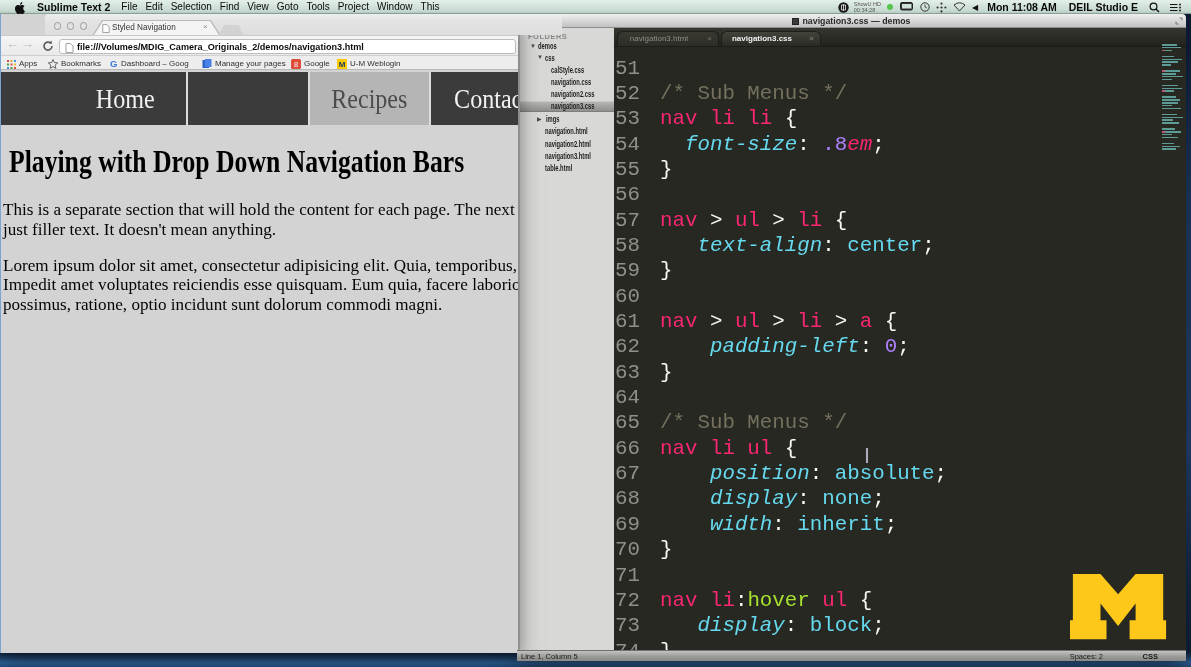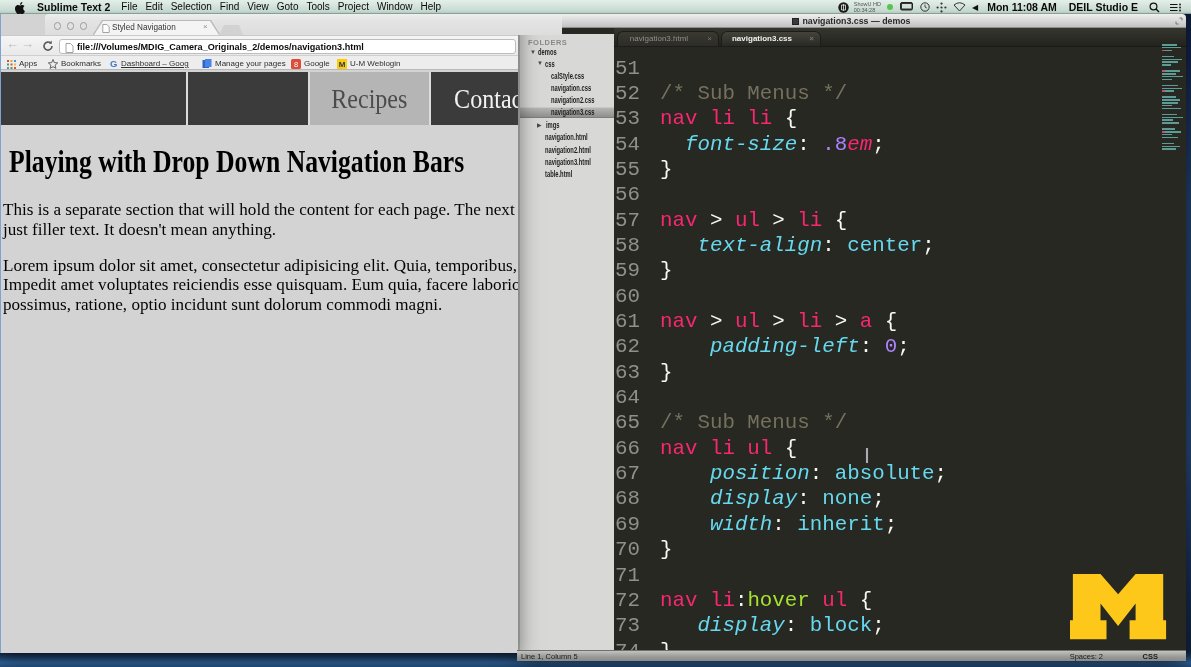--- a/index.html
+++ b/index.html
@@ -23,21 +23,21 @@
   #sub .titlebar { position:absolute; left:0; top:0; width:100%; height:14px;
     background:linear-gradient(180deg,#efefef 0%, #d6d6d6 55%, #c2c2c2 100%);
     border-radius:4px 4px 0 0; border-bottom:1px solid #8e8e8e; }
   #sub .title { position:absolute; left:0; right:0; top:2px; text-align:center; font-size:8.8px; color:#2a2a2a; font-weight:bold; }
   .tl { position:absolute; top:4px; width:6.5px; height:6.5px; border-radius:50%; }
   .tl.r { left:8px;  background:radial-gradient(circle at 35% 30%, #ff9a8a, #ec5a4f 70%); border:0.5px solid #b93d32;}
   .tl.y { left:21px; background:radial-gradient(circle at 35% 30%, #ffe9a8, #f5bf4f 70%); border:0.5px solid #b8903a;}
   .tl.g { left:34px; background:radial-gradient(circle at 35% 30%, #b8f0a8, #62c454 70%); border:0.5px solid #4f9340;}
 
   
-  #side { position:absolute; left:0; top:20px; width:97px; height:622px;
+  #side { position:absolute; left:0; top:14px; width:97px; height:622px;
     background:#d8d8d6; border-left:3px solid #b9b9b7; overflow:hidden;text-align:right; }
   #side .hdr { position:absolute; left:8px; top:4px; font-size:7.5px; color:#8a8a88; letter-spacing:.5px; font-weight:bold;}
   .srow { position:absolute; font-size:8.5px; color:#1d1d1d; font-weight:bold; white-space:nowrap; transform:scaleX(0.68); transform-origin:left top; }
   .tri { position:absolute; font-size:6px; color:#4a4a4a; }
   #selrow { position:absolute; left:0; top:72.5px; width:97px; height:11px;
     background:linear-gradient(180deg,#b5b5b3,#8f8f8d); border-top:1px solid #c8c8c6; border-bottom:1px solid #7e7e7c;}
 
   
   #ed { position:absolute; left:97px; top:14px; right:0; height:622px; background:#272822; overflow:hidden; }
   #tabbar { position:absolute; left:0; top:0; width:100%; height:19px;
@@ -119,21 +119,21 @@
     <span class="mitem app">Sublime Text 2</span>
     <span class="mitem">File</span>
       <span class="mitem">Edit</span>
       <span class="mitem">Selection</span>
     <span class="mitem">Find</span>
       <span class="mitem">View</span>
       <span class="mitem">Goto</span>
     <span class="mitem">Tools</span>
       <span class="mitem">Project</span>
       <span class="mitem">Window</span>
-    <span class="mitem">Help</span>
+    <span class="mitem">This</span>
   </div>
   <div class="right" id="mright">
  <svg width="11" height="11" viewBox="0 0 11 11" style="margin:0 2px;">
         <circle cx="5.5" cy="5.5" r="5.2" fill="#1a1a1a"></circle>
         <path d="M3.5 3 h4 v5 h-4 z M5.5 2.2 v6.6" stroke="#eee" stroke-width="0.8" fill="none"></path>
       </svg>
  <span style="font-size:5.5px; color:#555; line-height:6px; margin:0 3px; display:inline-block;">ShowU HD<br>00:34:28</span>
  <span style="width:6px; height:6px; border-radius:50%; background:#57c44f; margin:0 3px; display:inline-block;"></span>
  <svg width="13" height="10" viewBox="0 0 13 10" style="margin:0 4px;">
         <rect x="0.5" y="0.5" width="12" height="7.5" rx="1.5" fill="#333" stroke="#222"></rect>
@@ -299,39 +299,42 @@
           <rect x="3.5" y="7" width="2" height="2" fill="#50a050"></rect>
           <rect x="7" y="7" width="2" height="2" fill="#d95040"></rect>
         </g>
       </svg>
  <span class="bi" style="left:18px;">Apps</span>
  <svg class="bi" style="left:47px; top:3px;" width="10" height="10" viewBox="0 0 10 10">
         <path d="M5 0.5 L6.3 3.6 L9.7 3.9 L7.1 6.1 L7.9 9.4 L5 7.6 L2.1 9.4 L2.9 6.1 L0.3 3.9 L3.7 3.6 Z" fill="none" stroke="#555" stroke-width="0.9"></path>
       </svg>
  <span class="bi" style="left:60px;">Bookmarks</span>
  <span class="bi" style="left:109px; color:#3e77d4; font-weight:bold; font-size:9.5px; top:2px;">G</span>
- <span class="bi" style="left:120px;text-decoration:underline;">Dashboard – Goog</span>
+ <span class="bi" style="left:120px;">Dashboard – Goog</span>
  <svg class="bi" style="left:201px; top:3px;" width="10" height="10" viewBox="0 0 10 10">
         <rect x="0.5" y="1" width="6.5" height="8" fill="#2e63c8"></rect>
         <rect x="3" y="0" width="6.5" height="8" fill="#4a82e8"></rect>
       </svg>
  <span class="bi" style="left:214px;">Manage your pages</span>
  <svg class="bi" style="left:290px; top:3px;" width="10" height="10" viewBox="0 0 10 10">
         <rect x="0" y="0" width="10" height="10" rx="1.5" fill="#dd4b39"></rect>
         <text x="5" y="7.8" font-size="7.5" fill="#fff" text-anchor="middle" font-family="Liberation Sans">8</text>
       </svg>
  <span class="bi" style="left:303px;">Google</span>
  <svg class="bi" style="left:336px; top:3px;" width="10" height="10" viewBox="0 0 10 10">
         <rect x="0" y="0" width="10" height="10" fill="#ffcb05"></rect>
         <text x="5" y="8" font-size="8" fill="#15365f" text-anchor="middle" font-weight="bold" font-family="Liberation Sans">M</text>
       </svg>
  <span class="bi" style="left:349px;">U-M Weblogin</span>
 </div>
   <div id="page">
     <div id="pnav">
+      <div class="ncell" style="left:64px;">
+          <span>Home</span>
+        </div>
       <div style="position:absolute; left:185px; top:0; width:2px; height:53px; background:#dcdcdc;"></div>
       <div style="position:absolute; left:307px; top:0; width:2px; height:53px; background:#dcdcdc;"></div>
       <div class="ncell sel" style="left:309px; width:119px;">
           <span>Recipes</span>
         </div>
       <div style="position:absolute; left:428px; top:0; width:2px; height:53px; background:#dcdcdc;"></div>
       <div class="ncell" style="left:430px;">
           <span>Contact</span>
         </div>
     </div>

